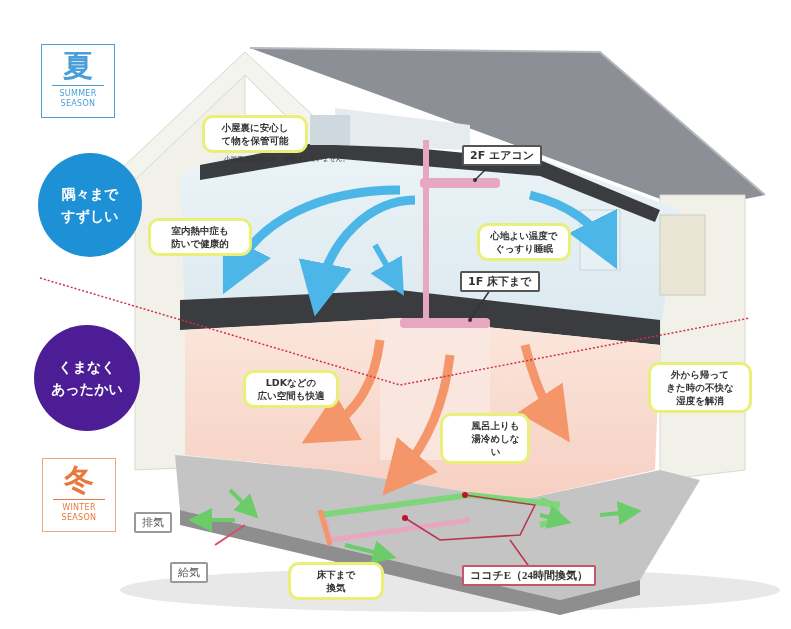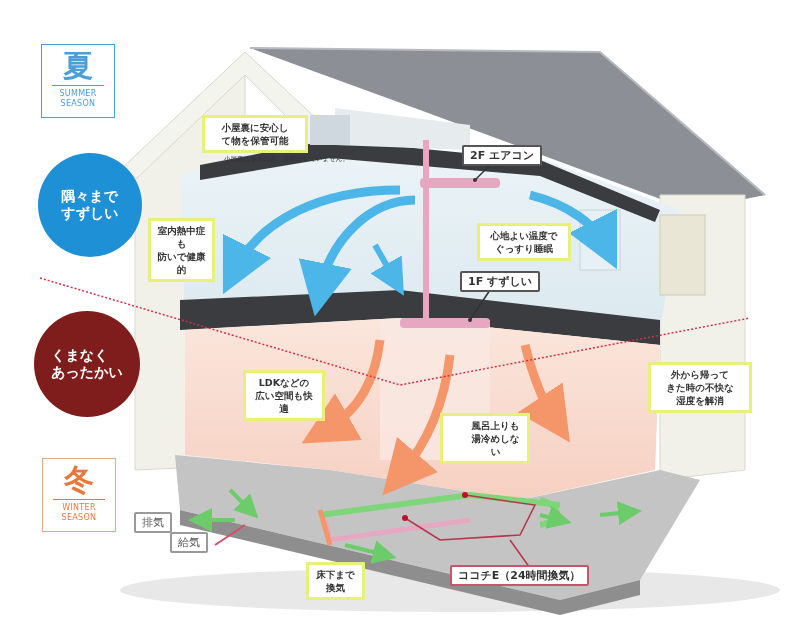--- a/index.html
+++ b/index.html
@@ -2,22 +2,22 @@
 <html><head>
 <meta charset="utf-8">
 <style>
   html,body{margin:0;padding:0;background:#ffffff;}
   body{width:791px;height:629px;position:relative;overflow:hidden;font-family:"DejaVu Sans",sans-serif;}
   svg.scene{position:absolute;left:0;top:0;}
   .season{position:absolute;width:74px;height:74px;border:1.5px solid;background:#fff;text-align:center;box-sizing:border-box;}
   .season .kanji{font-size:30px;font-weight:bold;line-height:38px;margin-top:2px;}
   .season .rule{height:1px;margin:0 10px;}
   .season .en{font-size:8px;line-height:10px;margin-top:3px;letter-spacing:0.3px;}
-  .circle{position:absolute;border-radius:50%;color:#fff;font-weight:bold;font-size:14px;line-height:17px;display:flex;align-items:center;justify-content:center;text-align:left;white-space:pre-line;}
-  .label{position:absolute;background:#fff;border:3px solid #e9f07a;border-radius:0;font-size:9.5px;font-weight:bold;color:#333;text-align:center;line-height:13px;padding:3px 5px;white-space:pre-line;box-sizing:border-box;}
+  .circle{position:absolute;border-radius:50%;color:#fff;font-weight:bold;font-size:14px;line-height:22px;display:flex;align-items:center;justify-content:center;text-align:center;white-space:pre-line;}
+  .label{position:absolute;background:#fff;border:3px solid #e9f07a;border-radius:11px;font-size:9.5px;font-weight:bold;color:#333;text-align:center;line-height:13px;padding:3px 5px;white-space:pre-line;box-sizing:border-box;}
   .tag{position:absolute;background:#fff;border:2px solid #555;border-radius:2px;font-size:11px;font-weight:bold;color:#333;padding:1px 6px;white-space:nowrap;}
   .tag-gray{border-color:#999;color:#555;font-weight:normal;}
   .tag-red{border-color:#c8566b;}
   .note{position:absolute;font-size:6.5px;color:#333;white-space:nowrap;}
 </style>
 </head>
 <body>
 
 <svg class="scene" width="791" height="629" viewBox="0 0 791 629">
   <defs>
@@ -115,37 +115,37 @@
 </div>
 <div class="season" style="left:42px;top:458px;border-color:#e8a888;color:#e8783c;">
   <div class="kanji">冬</div>
   <div class="rule" style="background:#e8783c;"></div>
   <div class="en" style="white-space:pre-line;">WINTER
 SEASON</div>
 </div>
 
 <div class="circle" style="left:38px;top:153px;width:104px;height:104px;background:#1e90d6;">隅々まで
 すずしい</div>
-<div class="circle" style="left:34px;top:311px;width:106px;height:106px;background:#7f1d1d;">くまなく
+<div class="circle" style="left:34px;top:325px;width:106px;height:106px;background:#4c1d95;">くまなく
 あったかい</div>
 
 <div class="label" style="left:202px;top:115px;width:106px;">小屋裏に安心し
 て物を保管可能</div>
 <div class="note" style="left:205px;top:155px;margin-left:19px;">小屋裏は参考のみ、冷暖はしていません。</div>
-<div class="label" style="left:148px;top:218px;width:67px;">室内熱中症も
+<div class="label" style="left:148px;top:218px;width:104px;">室内熱中症も
 防いで健康的</div>
 <div class="label" style="left:477px;top:223px;width:94px;">心地よい温度で
 ぐっすり睡眠</div>
-<div class="label" style="left:243px;top:370px;width:82px;">LDKなどの
+<div class="label" style="left:243px;top:370px;width:96px;">LDKなどの
 広い空間も快適</div>
 <div class="label" style="left:440px;top:413px;width:90px;padding-left:26px;">風呂上りも
 湯冷めしない</div>
 <div class="label" style="left:648px;top:362px;width:104px;">外から帰って
 きた時の不快な
 湿度を解消</div>
-<div class="label" style="left:306px;top:562px;width:59px;">床下まで
+<div class="label" style="left:288px;top:562px;width:96px;">床下まで
 換気</div>
 
 <div class="tag" style="left:462px;top:145px;">2F エアコン</div>
-<div class="tag" style="left:460px;top:271px;">1F すずしい</div>
+<div class="tag" style="left:460px;top:271px;">1F 床下まで</div>
 <div class="tag tag-gray" style="left:134px;top:512px;">排気</div>
-<div class="tag tag-gray" style="left:170px;top:532px;">給気</div>
-<div class="tag tag-red" style="left:450px;top:565px;">ココチE（24時間換気）</div>
+<div class="tag tag-gray" style="left:170px;top:562px;">給気</div>
+<div class="tag tag-red" style="left:462px;top:565px;font-family:Liberation Serif, serif;">ココチE（24時間換気）</div>
 
 </body></html>

